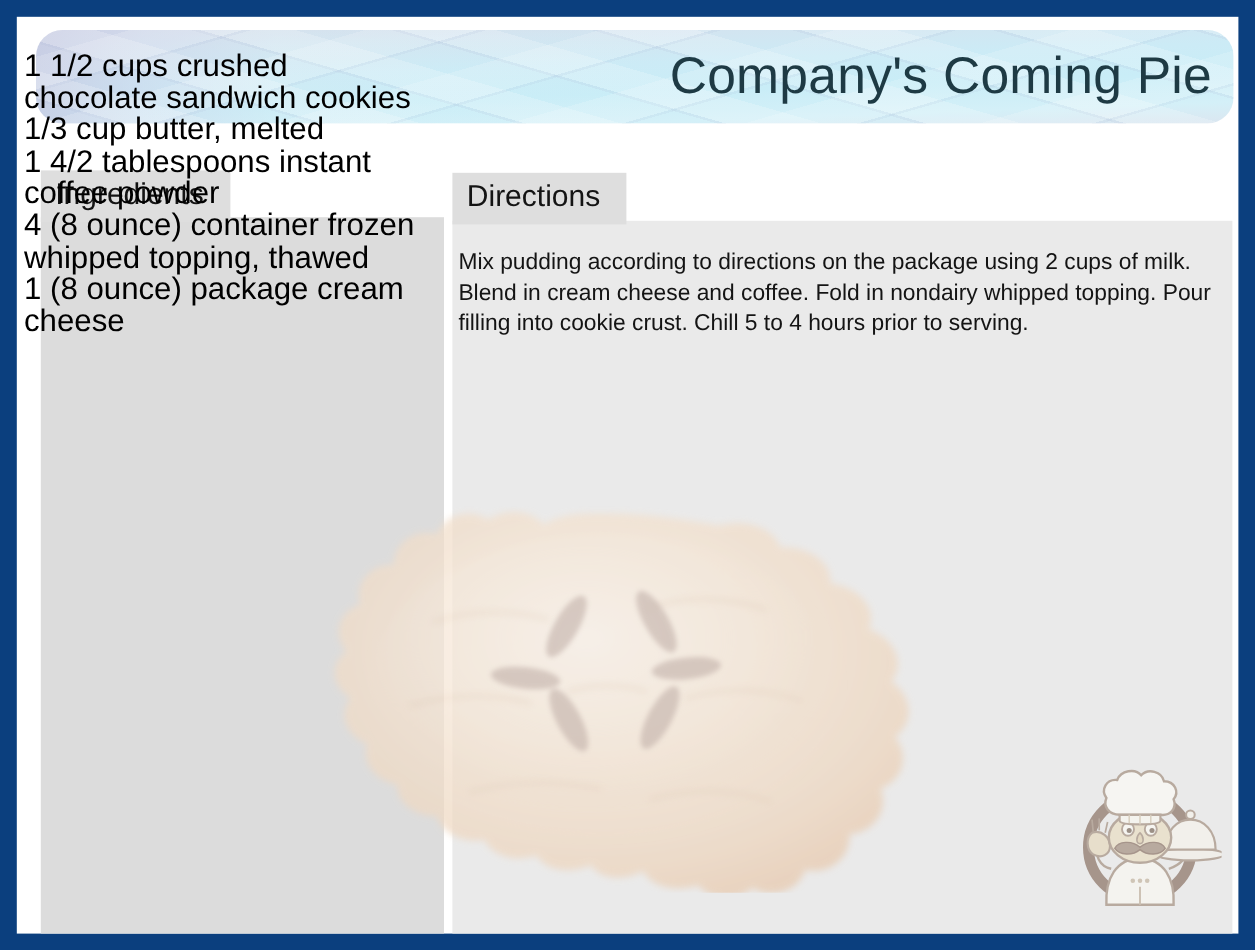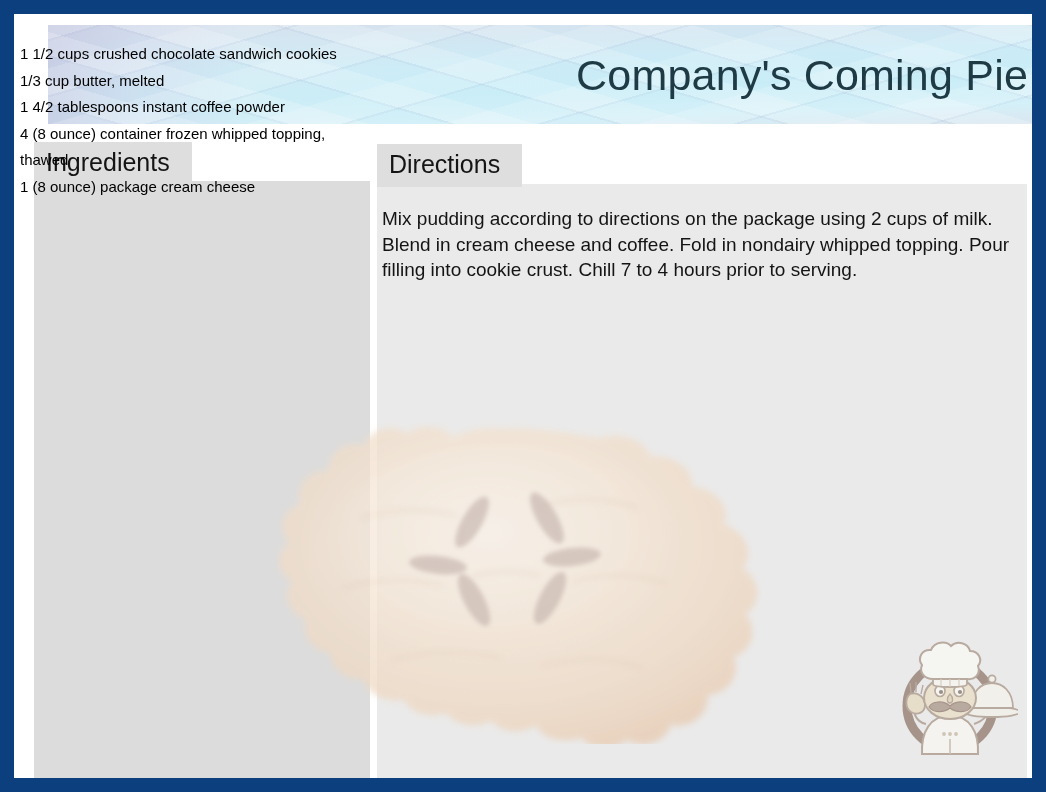--- a/index.html
+++ b/index.html
@@ -22,39 +22,40 @@
     height: 792px;
     box-sizing: border-box;
     background: #ffffff;
     border: 14px solid #0b3f7e;
     overflow: hidden;
   }
 
   
   #title-banner {
     position: absolute;
-    left: 34px;
+    left: 16px;
     top: 11px;
     width: 998px;
-    height: 99px;
+    height: 78px;
     background:
       linear-gradient(94deg,
         rgba(198,202,226,0.85) 0%,
         rgba(206,214,235,0.55) 9%,
         rgba(214,235,243,0.30) 20%,
         rgba(214,242,248,0.10) 34%,
         rgba(214,242,248,0.00) 55%),
       linear-gradient(178deg,
         #d7dcea 0%,
         #d3e4f0 16%,
         #ccebf6 40%,
         #c9edf7 62%,
         #d4f0f8 84%,
         #dbe6f0 100%);
     overflow: hidden;
+    border-radius: 22px;
   }
   
   #banner-texture-a, #banner-texture-b {
     position: absolute;
     inset: -40px;
     pointer-events: none;
   }
   #banner-texture-a {
     background: repeating-linear-gradient(
       16deg,
@@ -114,21 +115,21 @@
     top: 167px;
     width: 336px;
     height: 610px;
     background: #dcdcdc;
   }
   #ingredients-list {
     position: absolute;
     left: 6px;
     top: 27px;
     width: 326px;
-    font-size: 15px;
+    font-size: 26px;
     line-height: 26.6px;
     z-index: 6;
   }
   #ingredients-list div { white-space: normal; }
 
   
   #directions-header { left: 363px; top: 130px; }
   #directions-panel {
     left: 363px;
     top: 170px;
@@ -193,21 +194,21 @@
     <div>1 4/2 tablespoons instant coffee powder</div>
     <div>4 (8 ounce) container frozen whipped topping, thawed</div>
     <div>1 (8 ounce) package cream cheese</div>
   </div>
 
   <div class="section-header" id="directions-header">Directions</div>
 
   <div class="section-body" id="directions-panel"></div>
 
   <div id="directions-text">
-    <p>Mix pudding according to directions on the package using 2 cups of milk.  Blend in cream cheese and coffee.  Fold in nondairy whipped topping.  Pour filling into cookie crust.  Chill 7 to 4 hours prior to serving.</p>
+    <p>Mix pudding according to directions on the package using 2 cups of milk.  Blend in cream cheese and coffee.  Fold in nondairy whipped topping.  Pour filling into cookie crust.  Chill 5 to 4 hours prior to serving.</p>
   </div>
 
   <svg id="pie-illustration" viewBox="0 0 528 322">
     <defs>
       <radialGradient id="pieFill" cx="45%" cy="36%" r="70%">
         <stop offset="0%" stop-color="#faf0e4"></stop>
         <stop offset="45%" stop-color="#f4e3d1"></stop>
         <stop offset="78%" stop-color="#eed7c0"></stop>
         <stop offset="100%" stop-color="#e7c9ae"></stop>
       </radialGradient>

